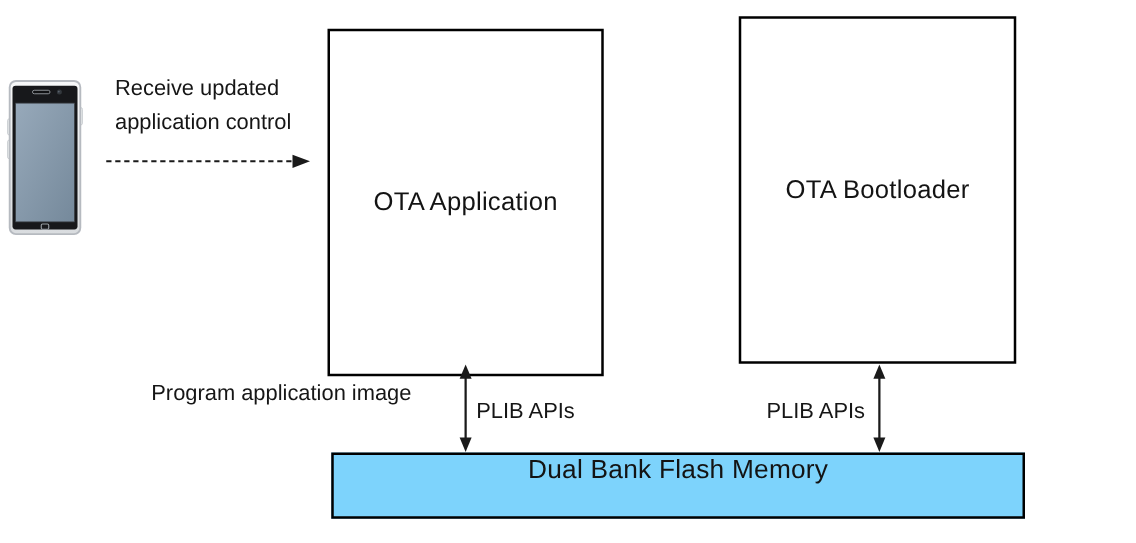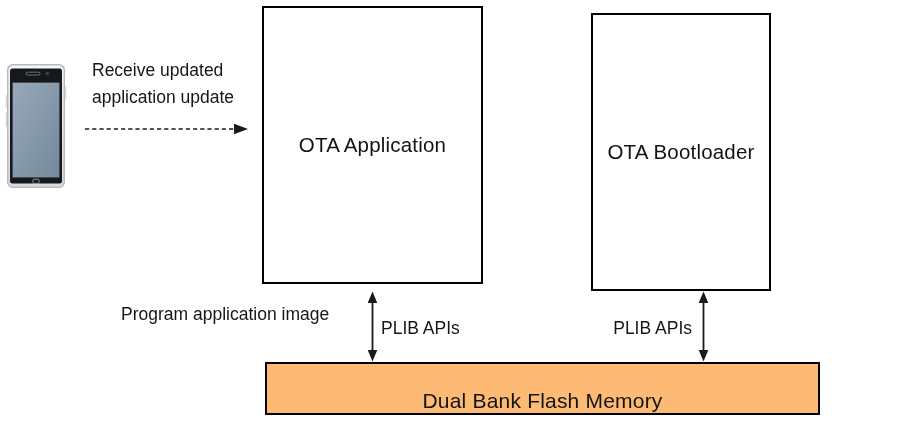--- a/index.html
+++ b/index.html
@@ -23,31 +23,31 @@
     box-sizing: border-box;
     background: #ffffff;
     border: 2.5px solid #000000;
     display: flex;
     align-items: center;
     justify-content: center;
     font-size: 20.5px;
     letter-spacing: 0.2px;
     color: #131313;
   }
-  .box-app  { left: 262px; top: 6px; width: 221px; height: 278px; }
-  .box-boot { left: 591px; top: 13px; width: 180px; height: 278px; }
+  .box-app  { left: 262px; top: 23px; width: 221px; height: 278px; }
+  .box-boot { left: 591px; top: 13px; width: 222px; height: 278px; }
 
   .flash-box {
     position: absolute;
     box-sizing: border-box;
     left: 265px; top: 362px; width: 555px; height: 53px;
-    background: #fdba74;
+    background: #7dd3fc;
     border: 2.5px solid #000000;
     display: flex;
-    align-items: flex-end;
+    align-items: flex-start;
     justify-content: center;
     font-size: 21px;
     letter-spacing: 0.2px;
     color: #131313;
   }
 
   .note {
     position: absolute;
     font-size: 17.5px;
     color: #161616;
@@ -91,21 +91,21 @@
     <rect x="19" y="8.2" width="14" height="2.8" rx="1.4" fill="#101113" stroke="#8a8e93" stroke-width="0.8"></rect>
 
     <circle cx="40.5" cy="9.6" r="2" fill="#33383d"></circle>
     <circle cx="40" cy="9.2" r="0.7" fill="#5b6470"></circle>
 
     <rect x="26" y="115.2" width="6" height="4.2" rx="1" fill="none" stroke="#9aa0a6" stroke-width="0.9"></rect>
   </svg>
 
   <div class="note receive-note">
     <div>Receive updated</div>
-    <div>application update</div>
+    <div>application control</div>
   </div>
 
   <svg class="abs" style="left:84px; top:121px;" width="168" height="16" viewBox="0 0 168 16">
     <line x1="1" y1="8" x2="150" y2="8" stroke="#1a1a1a" stroke-width="1.6" stroke-dasharray="4.2 3"></line>
     <polygon points="150,2.7 164,8 150,13.3" fill="#1a1a1a"></polygon>
   </svg>
 
   <div class="node-box box-app">
     <span>OTA Application</span>
   </div>

